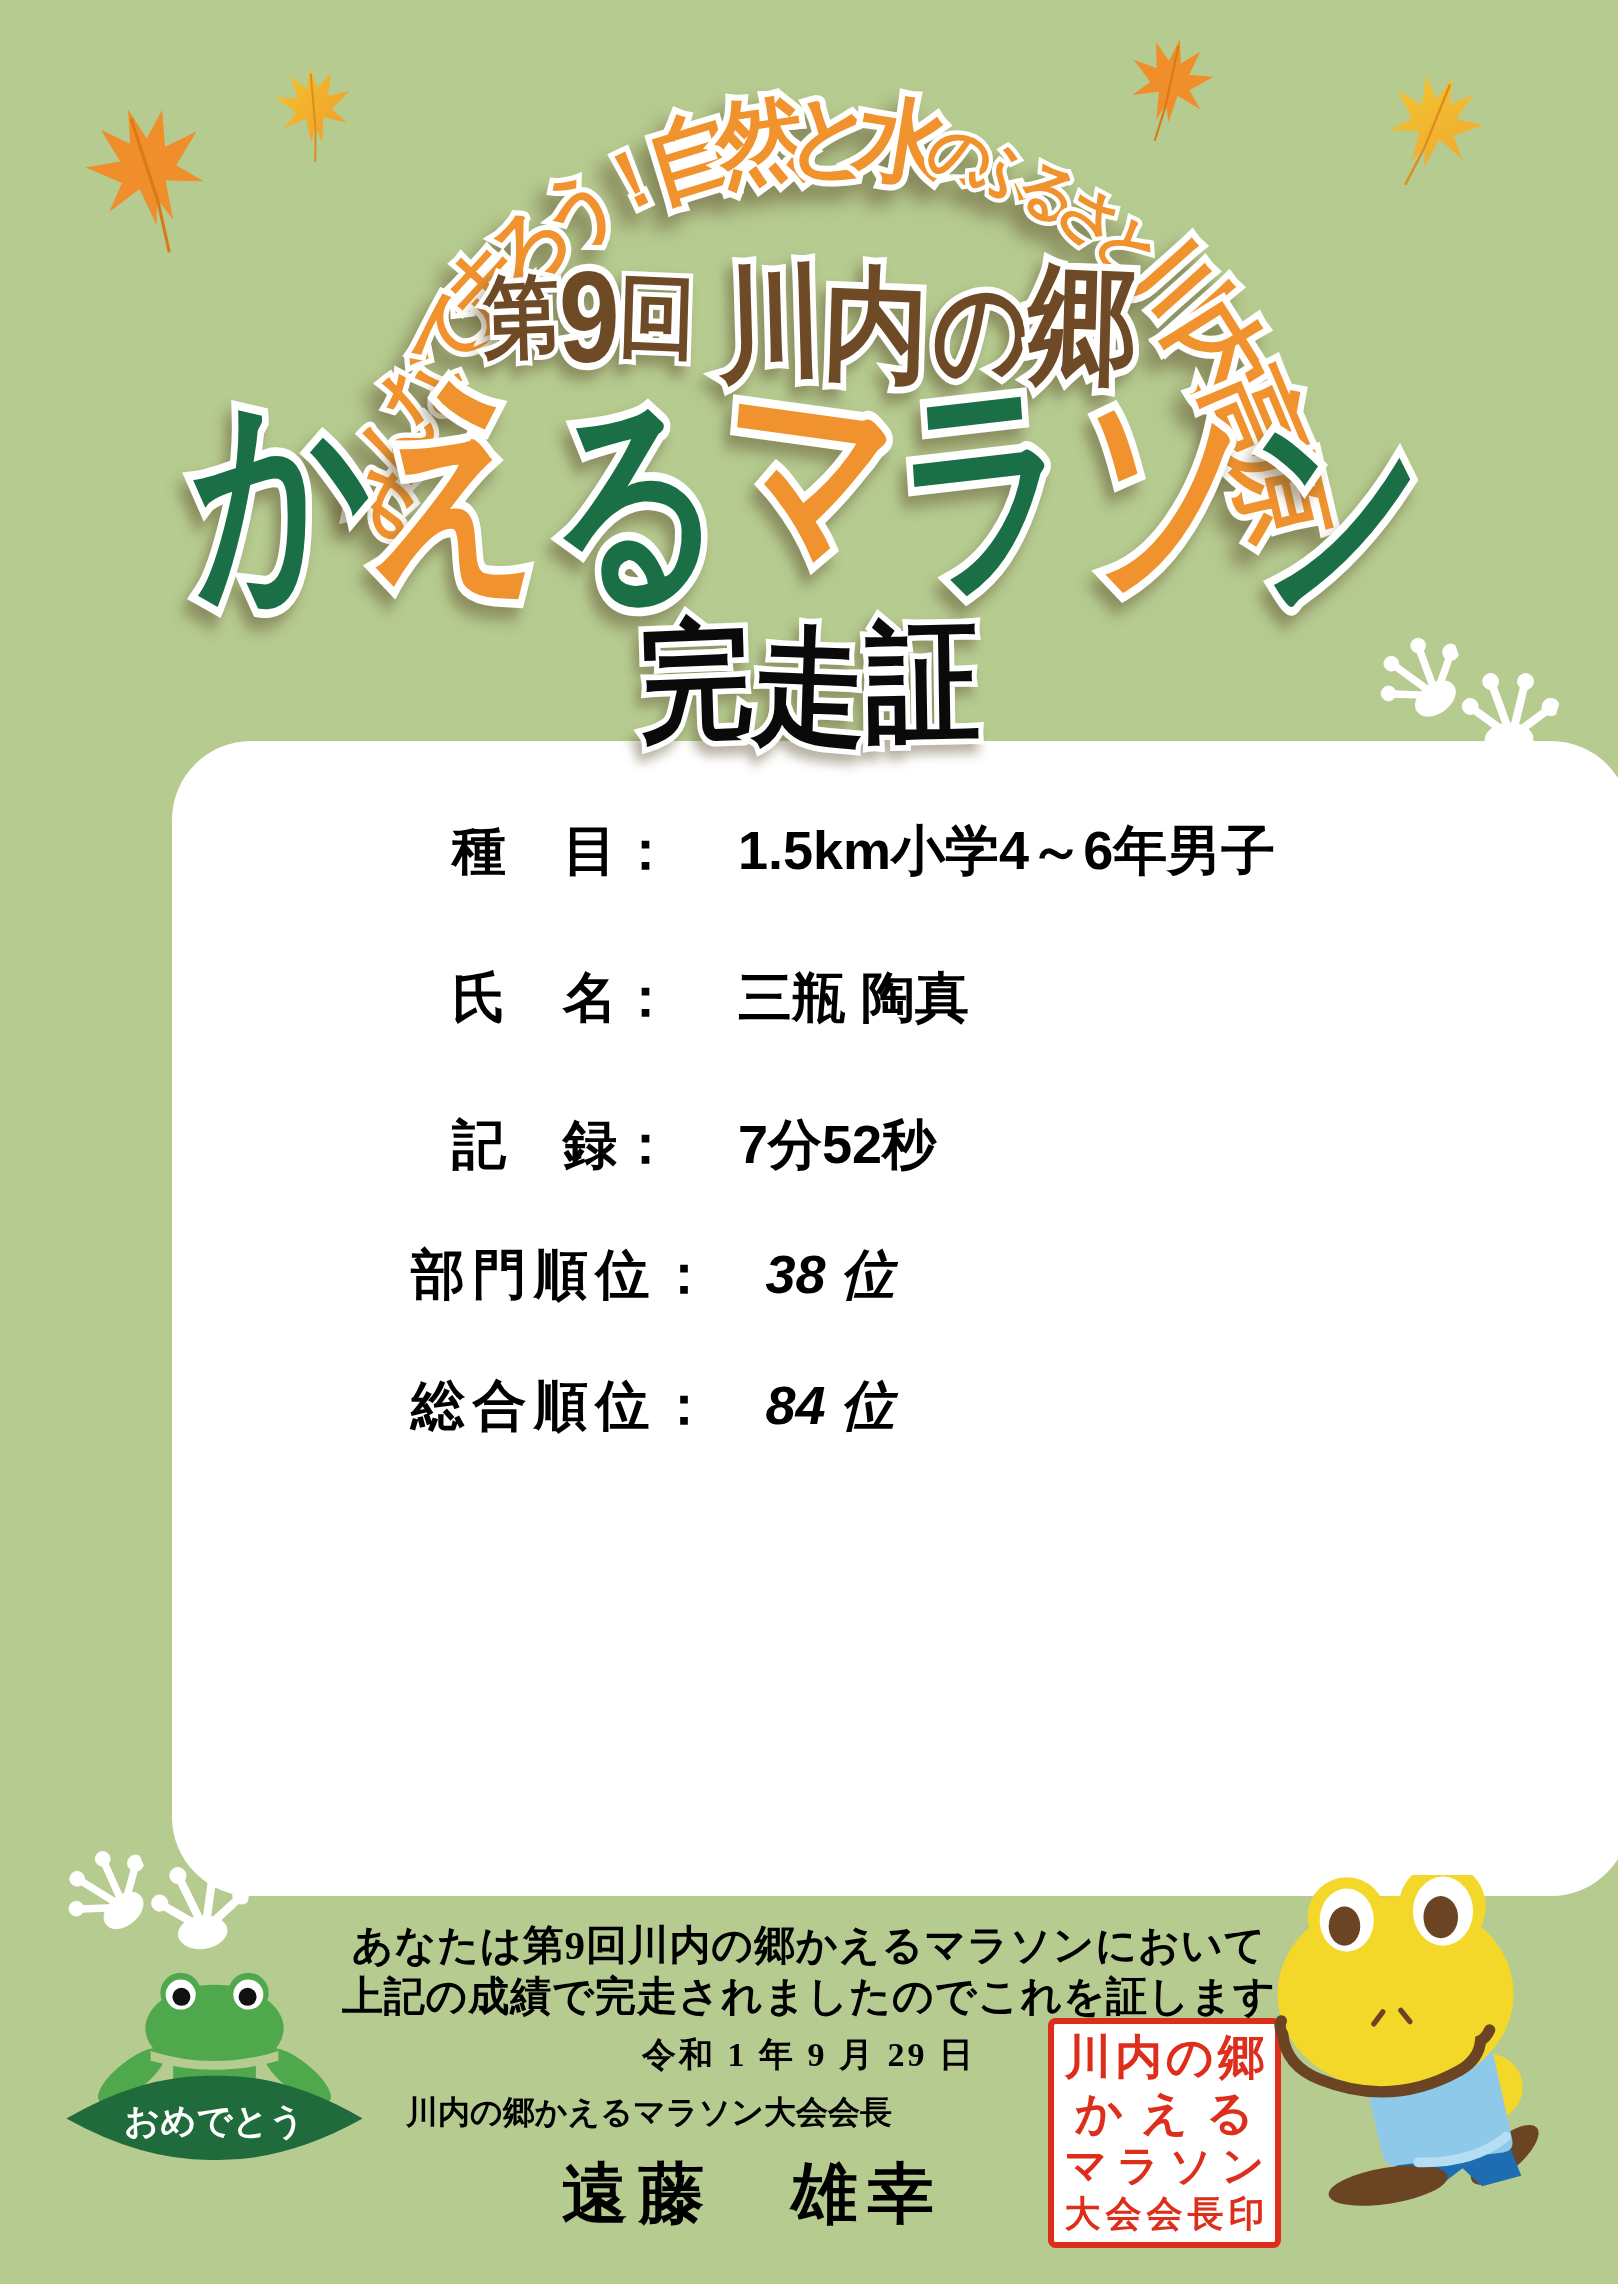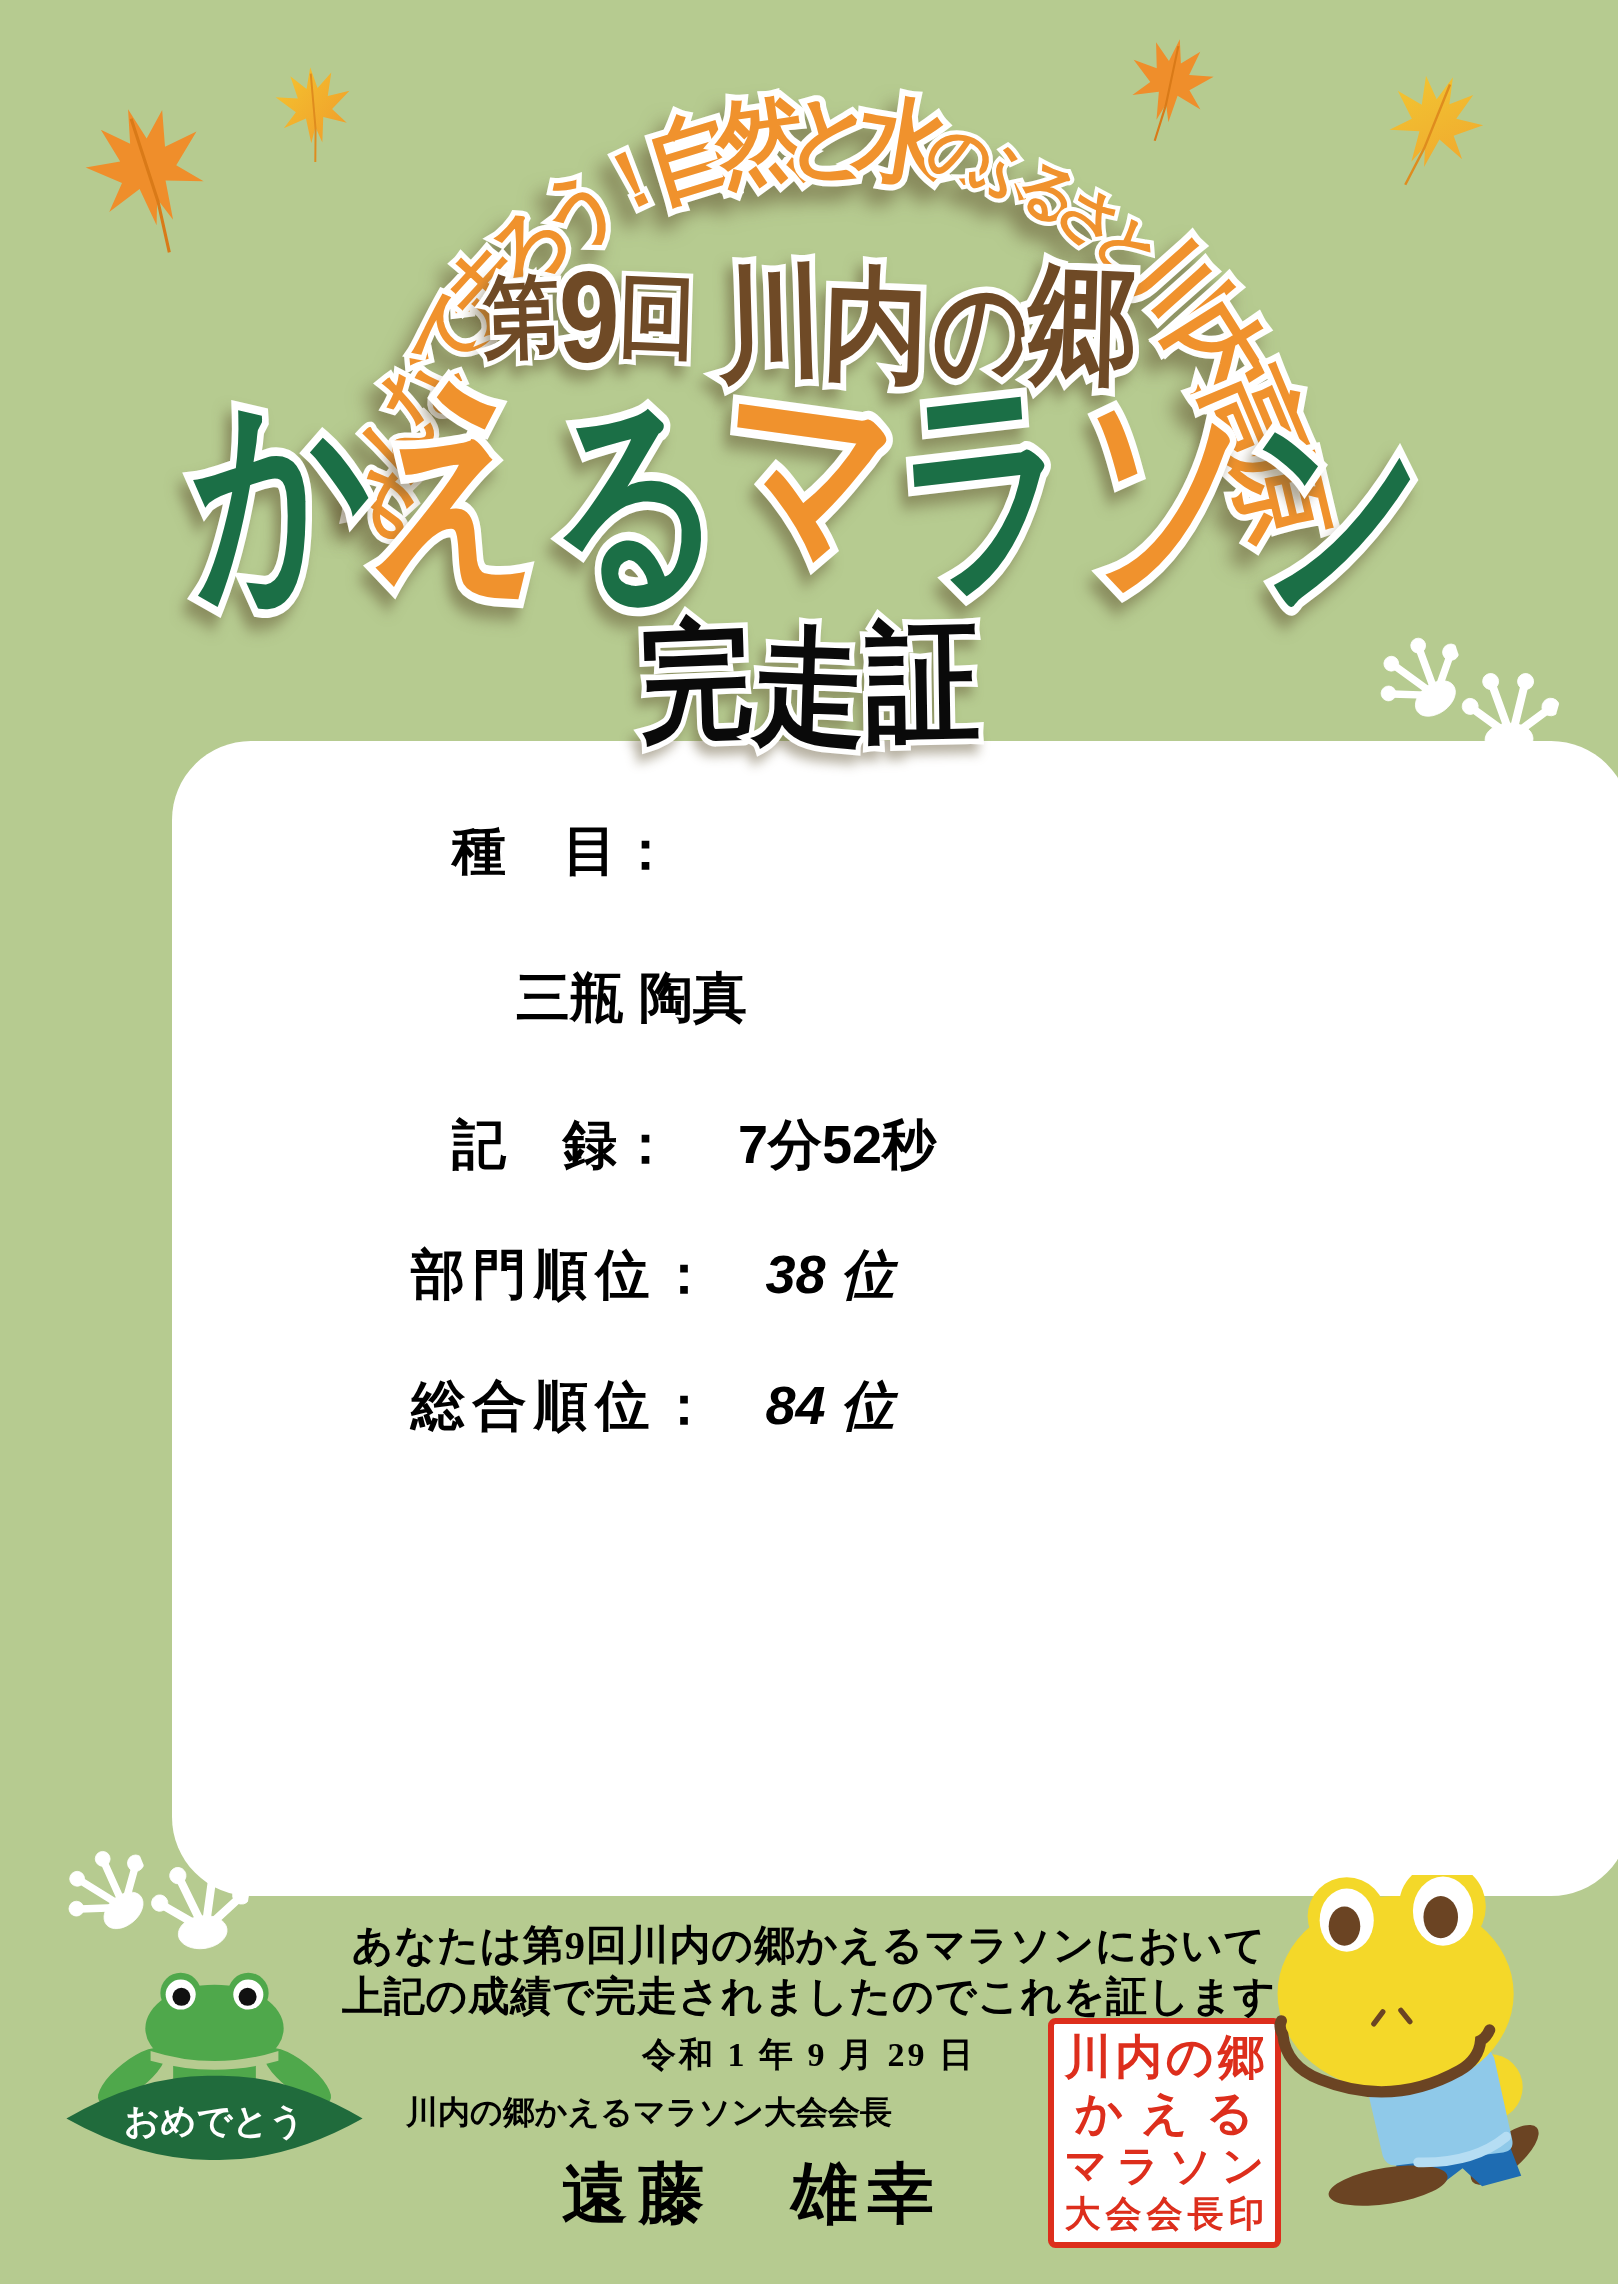--- a/index.html
+++ b/index.html
@@ -211,22 +211,24 @@
     <circle cx="14" cy="62" r="10"></circle>
         <circle cx="30" cy="25" r="10"></circle>
         <circle cx="72" cy="13" r="10"></circle>
         <circle cx="111" cy="35" r="11"></circle>
       </g>
   </svg>
 
   <div class="card" id="results-card">
       <div class="row row-a">
         <span class="label">種　目：</span>
+        <span class="value">1.5km小学4～6年男子</span>
       </div>
       <div class="row row-a">
+        <span class="label">氏　名：</span>
         <span class="value">三瓶 陶真</span>
       </div>
       <div class="row row-a">
         <span class="label">記　録：</span>
         <span class="value">7分52秒</span>
       </div>
       <div class="row row-b">
         <span class="label">部門順位：</span>
         <span class="value">38 位</span>
       </div>

